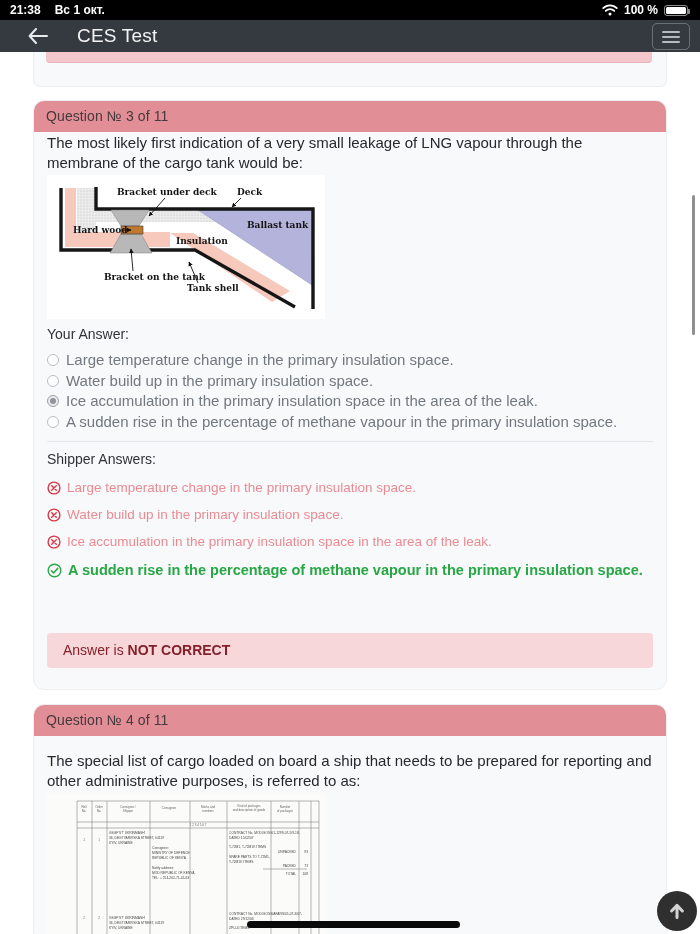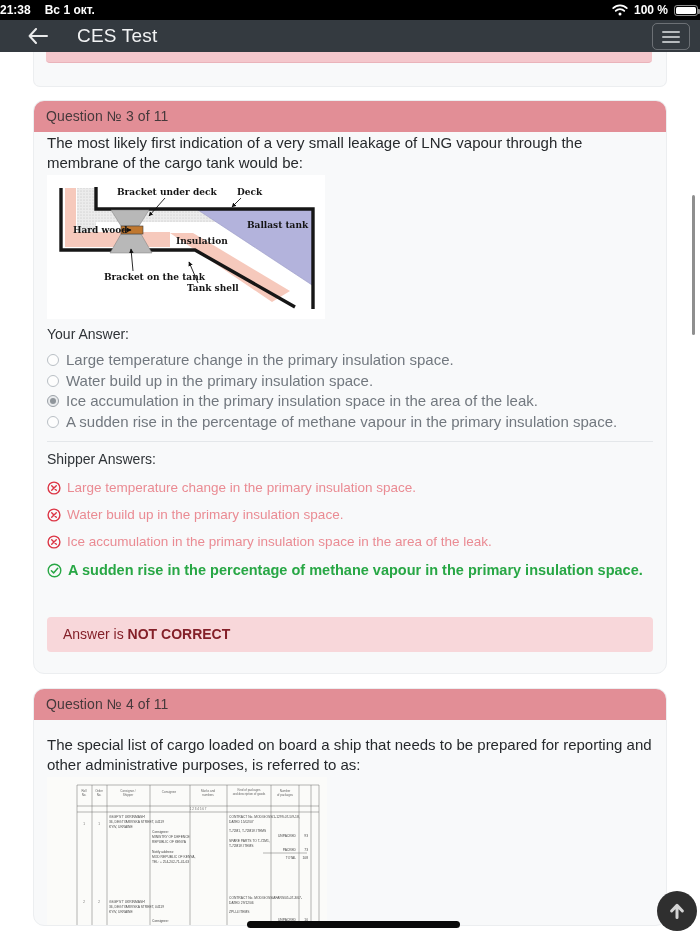--- a/index.html
+++ b/index.html
@@ -6,21 +6,21 @@
   html,body { background:#fff; }
   .screen {
     position:relative; width:700px; height:934px; overflow:hidden;
     background:#fff; font-family:"Liberation Sans", sans-serif;
   }
 
   
   .status-bar {
     height:20px; background:#000; color:#fff;
     display:flex; justify-content:space-between; align-items:center;
-    padding:0 0; font-size:12px; font-weight:700;
+    padding:0 10px; font-size:12px; font-weight:700;
   }
   .sb-left { display:flex; gap:14px; align-items:center; }
   .sb-right { display:flex; gap:6px; align-items:center; font-weight:600; }
   .battery { position:relative; width:24px; height:11px; border:1px solid rgba(255,255,255,.55); border-radius:3px; padding:1px; margin-right:2px; }
   .battery-fill { display:block; width:100%; height:100%; background:#fff; border-radius:1.5px; }
   .battery-nub { position:absolute; right:-3px; top:3px; width:2px; height:5px; background:rgba(255,255,255,.55); border-radius:0 1px 1px 0; }
 
   
   .navbar {
     height:32px; background:#343a40; display:flex; align-items:center; position:relative;
@@ -69,21 +69,21 @@
 
   .divider { border:none; border-top:1px solid #e4e7ea; margin:9px 0; }
 
   .review-row { display:flex; align-items:flex-start; gap:6px; margin-bottom:11px; }
   .review-row .rv-text { font-size:13.5px; line-height:16px; color:#ea8b93; }
   .review-row.right { margin:12px 0 0; }
   .review-row.right .rv-text { font-size:14.5px; line-height:17px; font-weight:700; color:#28a745; }
   .rv-icon { flex:0 0 auto; margin-top:1px; }
 
   .result-alert {
-    margin-top:38px; height:35px; line-height:35px; padding:0 16px;
+    margin-top:54px; height:35px; line-height:35px; padding:0 16px;
     background:#f8d7da; border-radius:4px; color:#842029; font-size:14px;
   }
   .result-alert strong { font-weight:700; }
 
   .manifest-svg { filter:blur(.35px); }
 
   
   .scrollbar { position:absolute; right:5px; top:195px; width:3px; height:140px; background:#8f8f8f; border-radius:2px; }
   .fab {
     position:absolute; left:657px; top:891px; width:40px; height:40px; border-radius:50%;

